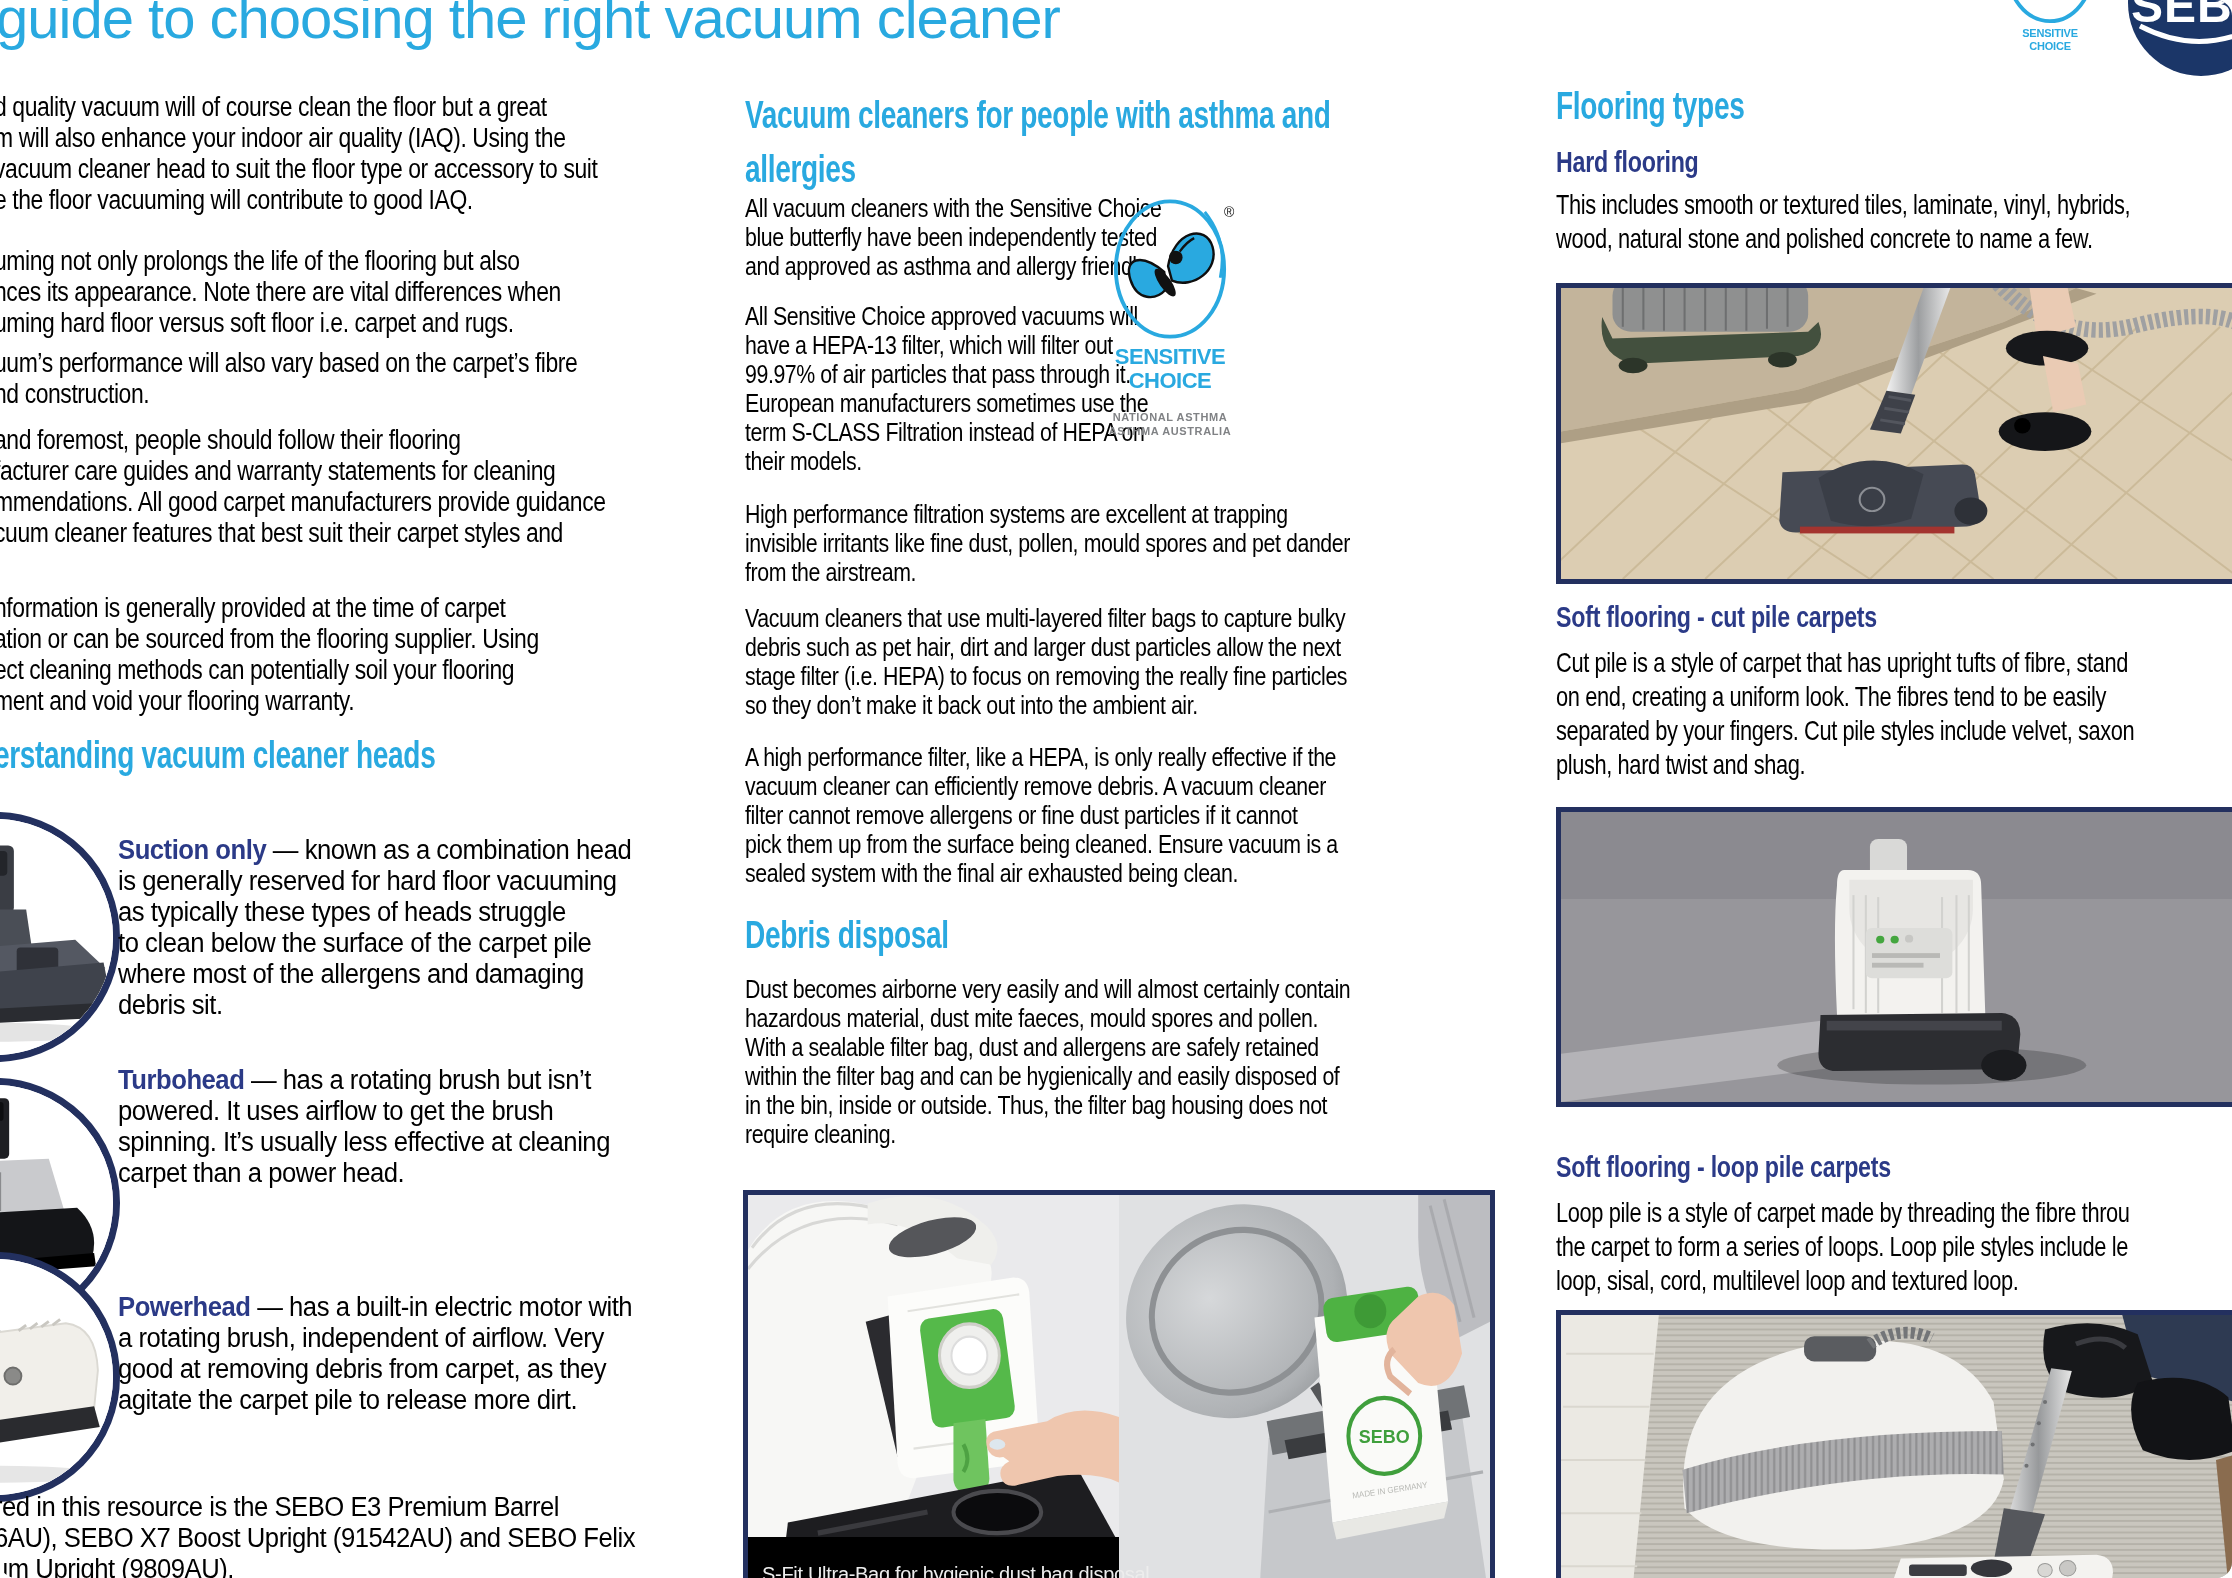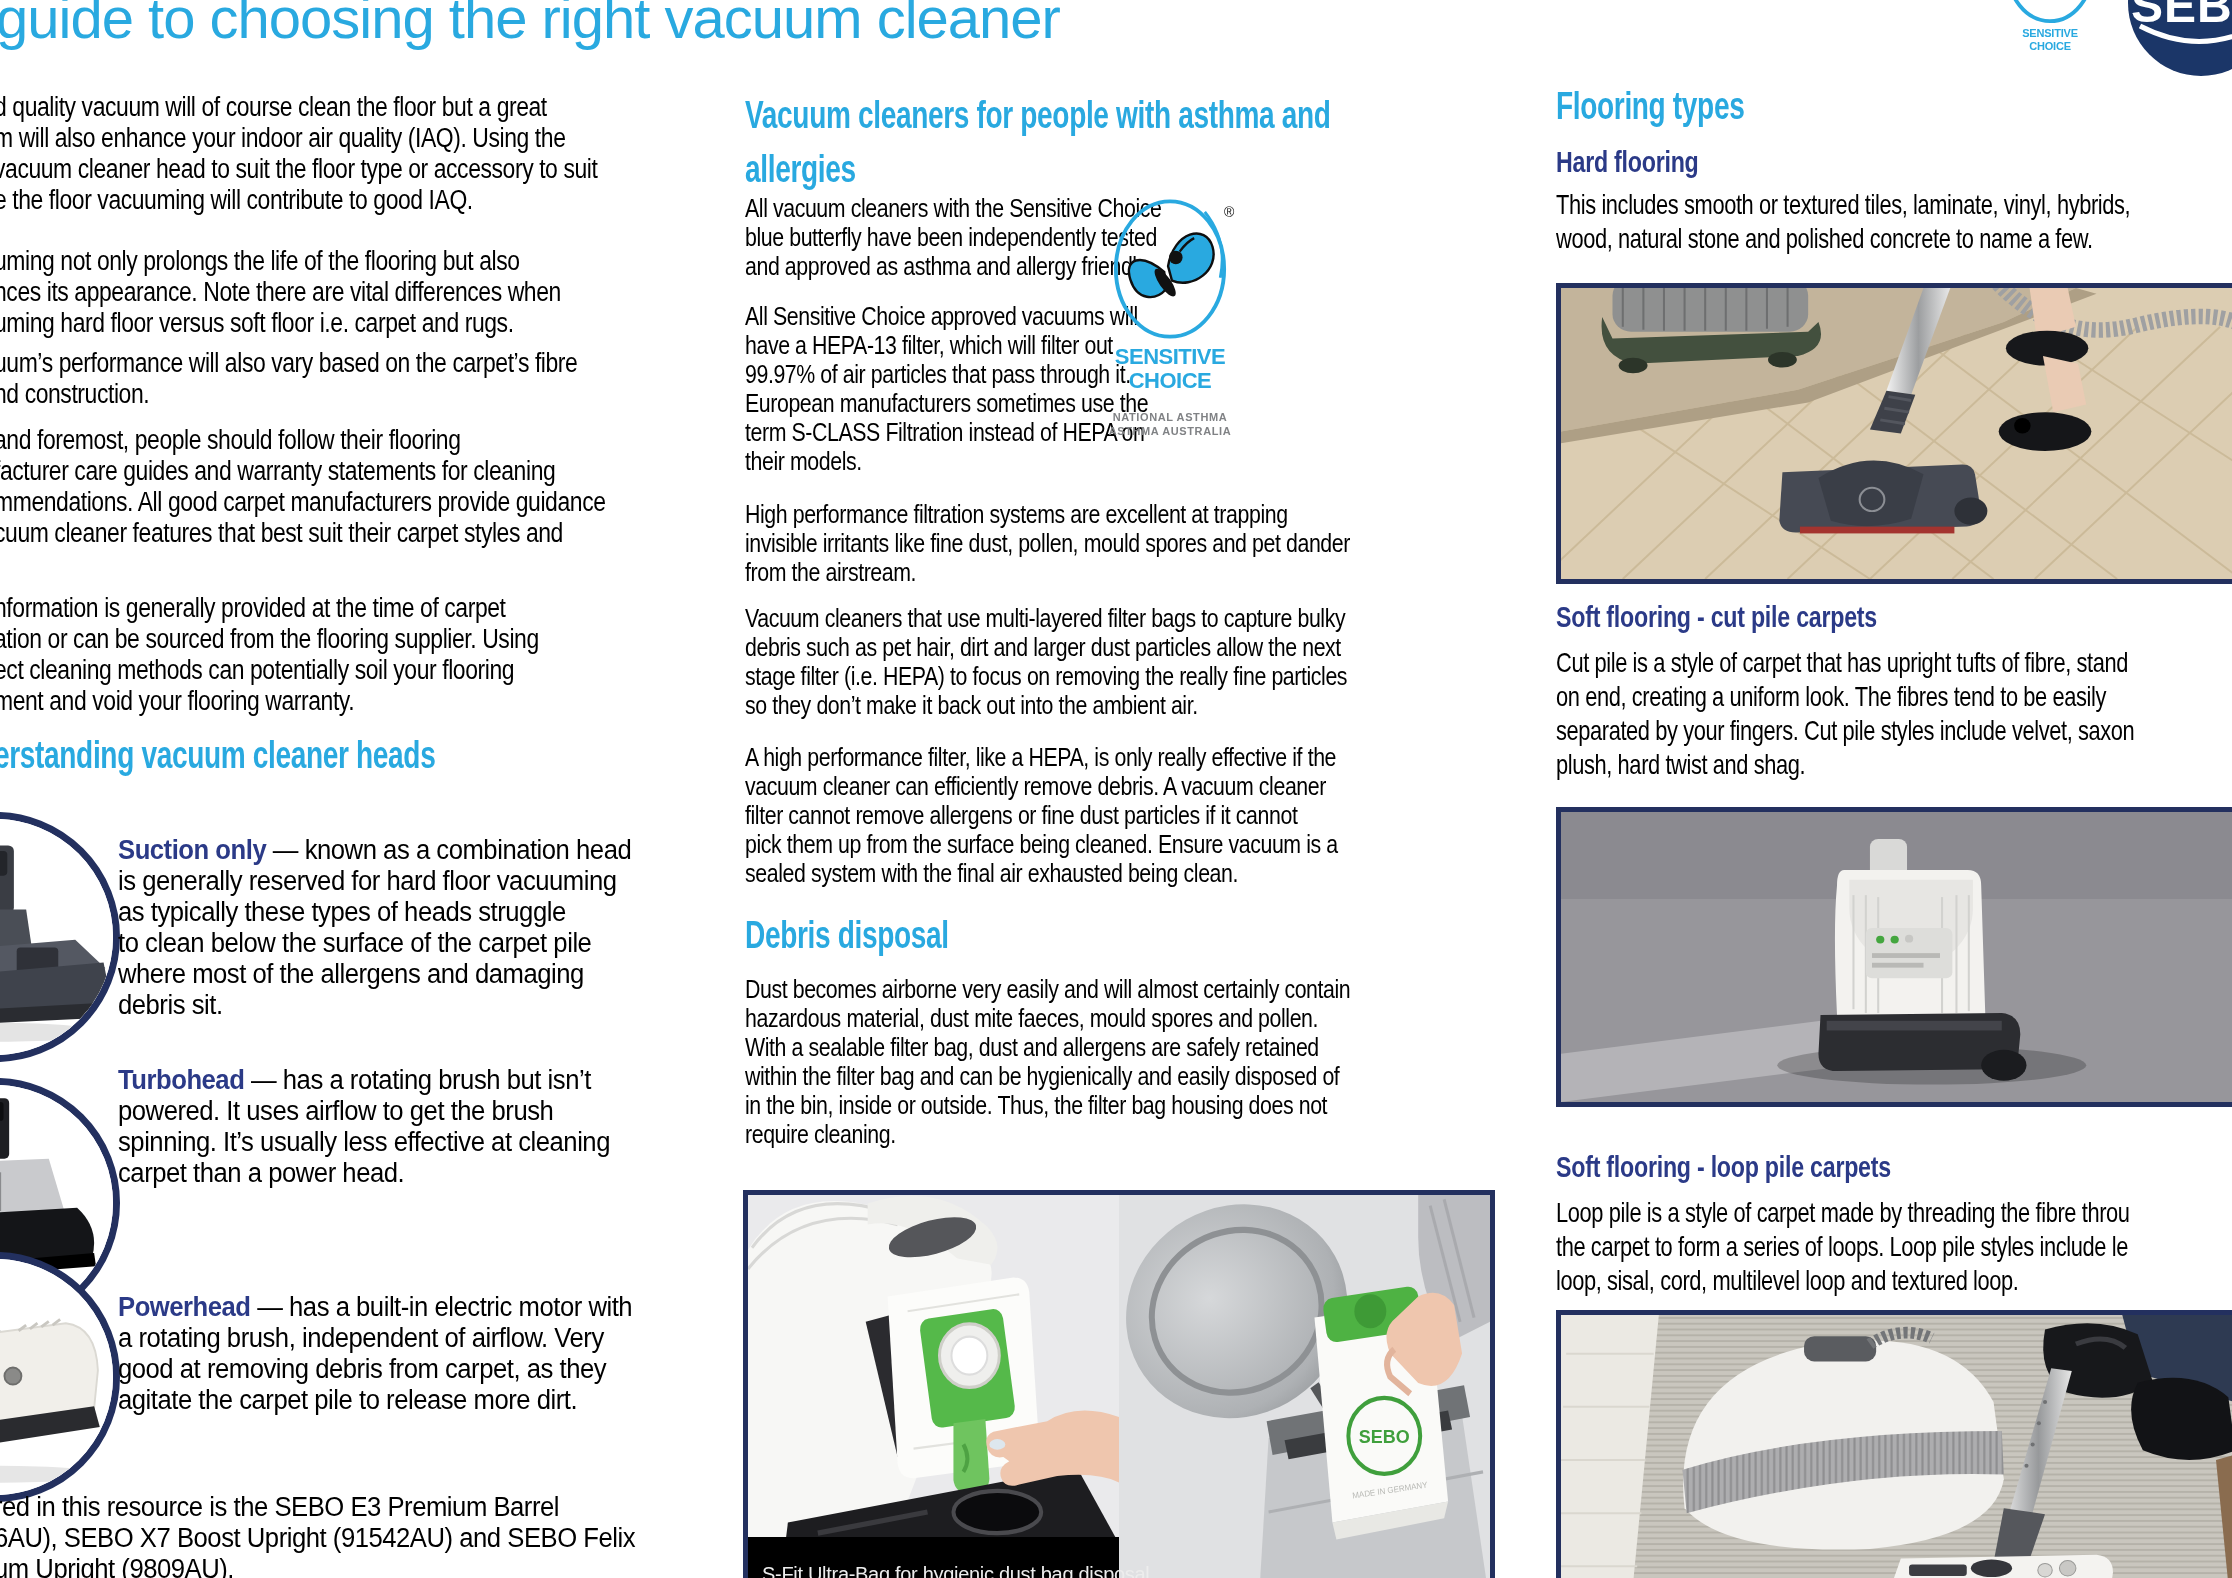--- a/index.html
+++ b/index.html
@@ -1,17 +1,17 @@
 <!DOCTYPE html>
 <html><head>
 <meta charset="utf-8">
 <style>
   html,body{margin:0;padding:0;background:#fff;}
   .page{position:relative;width:2232px;height:1578px;background:#ffffff;overflow:hidden;
-        font-family:"Liberation Sans","DejaVu Sans",sans-serif;color:#000;}
+        font-family:"Liberation Sans","DejaVu Sans",sans-serif;color:#000;border-radius:16px;}
   .abs{position:absolute;}
   .cond{transform-origin:0 0;white-space:nowrap;}
   .title{font-size:58px;font-weight:400;color:#29A9E0;letter-spacing:-1px;margin:0;white-space:nowrap;}
   .sec-head{font-size:39px;font-weight:700;color:#29A9E0;letter-spacing:-0.5px;margin:0;white-space:nowrap;
             transform:scaleX(.72);transform-origin:0 0;}
   .sec-head .ln{line-height:54px;}
   .sub-head{font-size:29px;font-weight:700;color:#2B3A87;letter-spacing:-0.3px;margin:0;white-space:nowrap;
             transform:scaleX(.8);transform-origin:0 0;}
   .lp .ln{line-height:31px;font-size:27px;letter-spacing:-0.5px;white-space:nowrap;}
   .mp .ln{line-height:29px;font-size:26px;letter-spacing:-0.5px;white-space:nowrap;}

